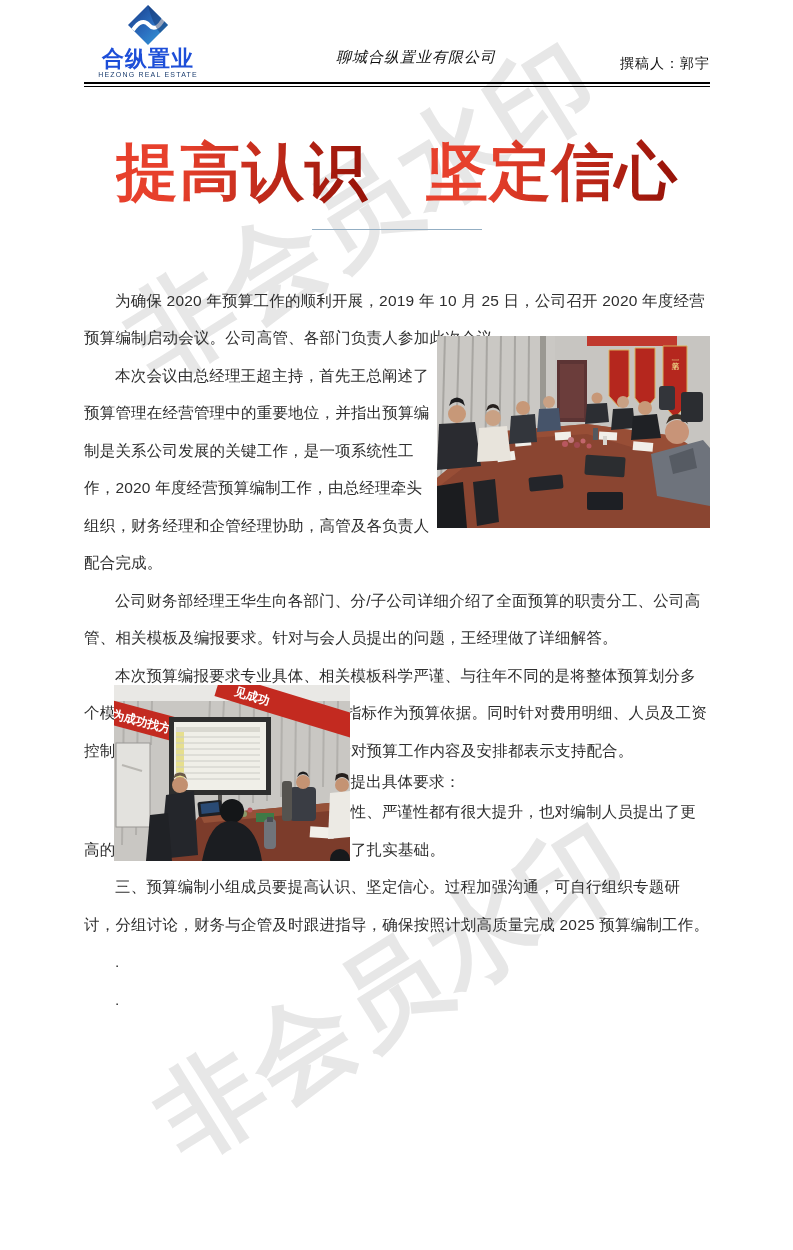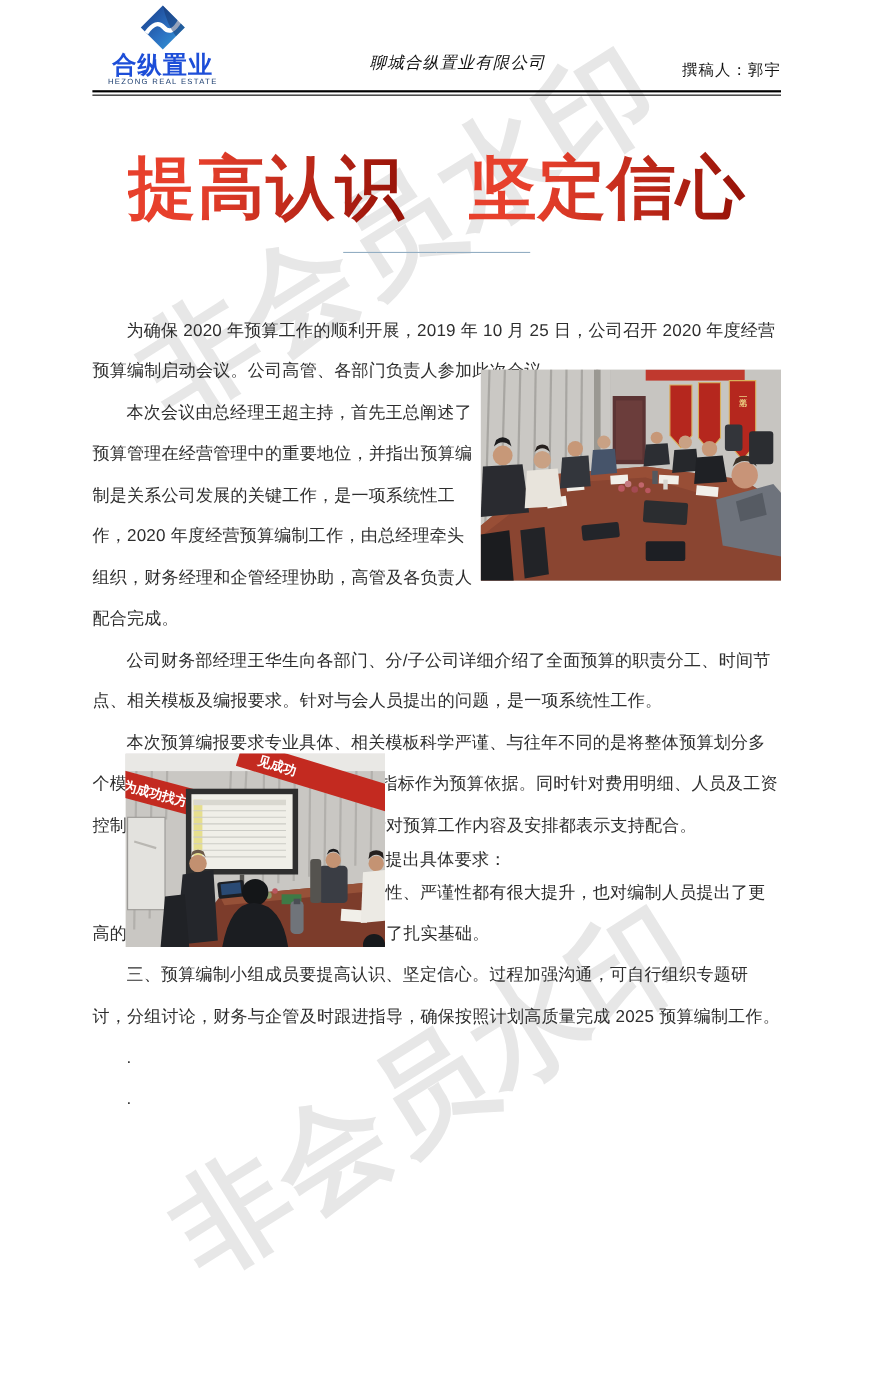--- a/index.html
+++ b/index.html
@@ -96,21 +96,21 @@
     </div>
 
     <div class="subtitle-row">
       <div class="subtitle-line"></div>
       <div class="subtitle-line"></div>
     </div>
 
     <div class="body">
       <p class="p1">为确保 2020 年预算工作的顺利开展，2019 年 10 月 25 日，公司召开 2020 年度经营预算编制启动会议。公司高管、各部门负责人参加此次会议。</p>
       <p class="p2">本次会议由总经理王超主持，首先王总阐述了预算管理在经营管理中的重要地位，并指出预算编制是关系公司发展的关键工作，是一项系统性工作，2020 年度经营预算编制工作，由总经理牵头组织，财务经理和企管经理协助，高管及各负责人配合完成。</p>
-      <p class="p3">公司财务部经理王华生向各部门、分/子公司详细介绍了全面预算的职责分工、时间节点、相关模板及编报要求。针对与会人员提出的问题，是一项系统性工作。</p>
+      <p class="p3">公司财务部经理王华生向各部门、分/子公司详细介绍了全面预算的职责分工、公司高管、相关模板及编报要求。针对与会人员提出的问题，王经理做了详细解答。</p>
       <p class="p4">本次预算编报要求专业具体、相关模板科学严谨、与往年不同的是将整体预算划分多个模块，并增加“编制依据”，提取关键指标作为预算依据。同时针对费用明细、人员及工资控制预算更加全面、精细。与会人员针对预算工作内容及安排都表示支持配合。</p>
       <p class="p5">最后，总经理王超作会议作总结并提出具体要求：</p>
       <p class="p6">一、本次预算编制工作较往年专业性、严谨性都有很大提升，也对编制人员提出了更高的要求，为来年的科学高效管理奠定了扎实基础。</p>
       <p class="p8">三、预算编制小组成员要提高认识、坚定信心。过程加强沟通，可自行组织专题研讨，分组讨论，财务与企管及时跟进指导，确保按照计划高质量完成 2025 预算编制工作。</p>
       <p class="pdot">.</p>
       <p class="pdot">.</p>
     </div>
   </div>
 
   <div class="photo photo1">

